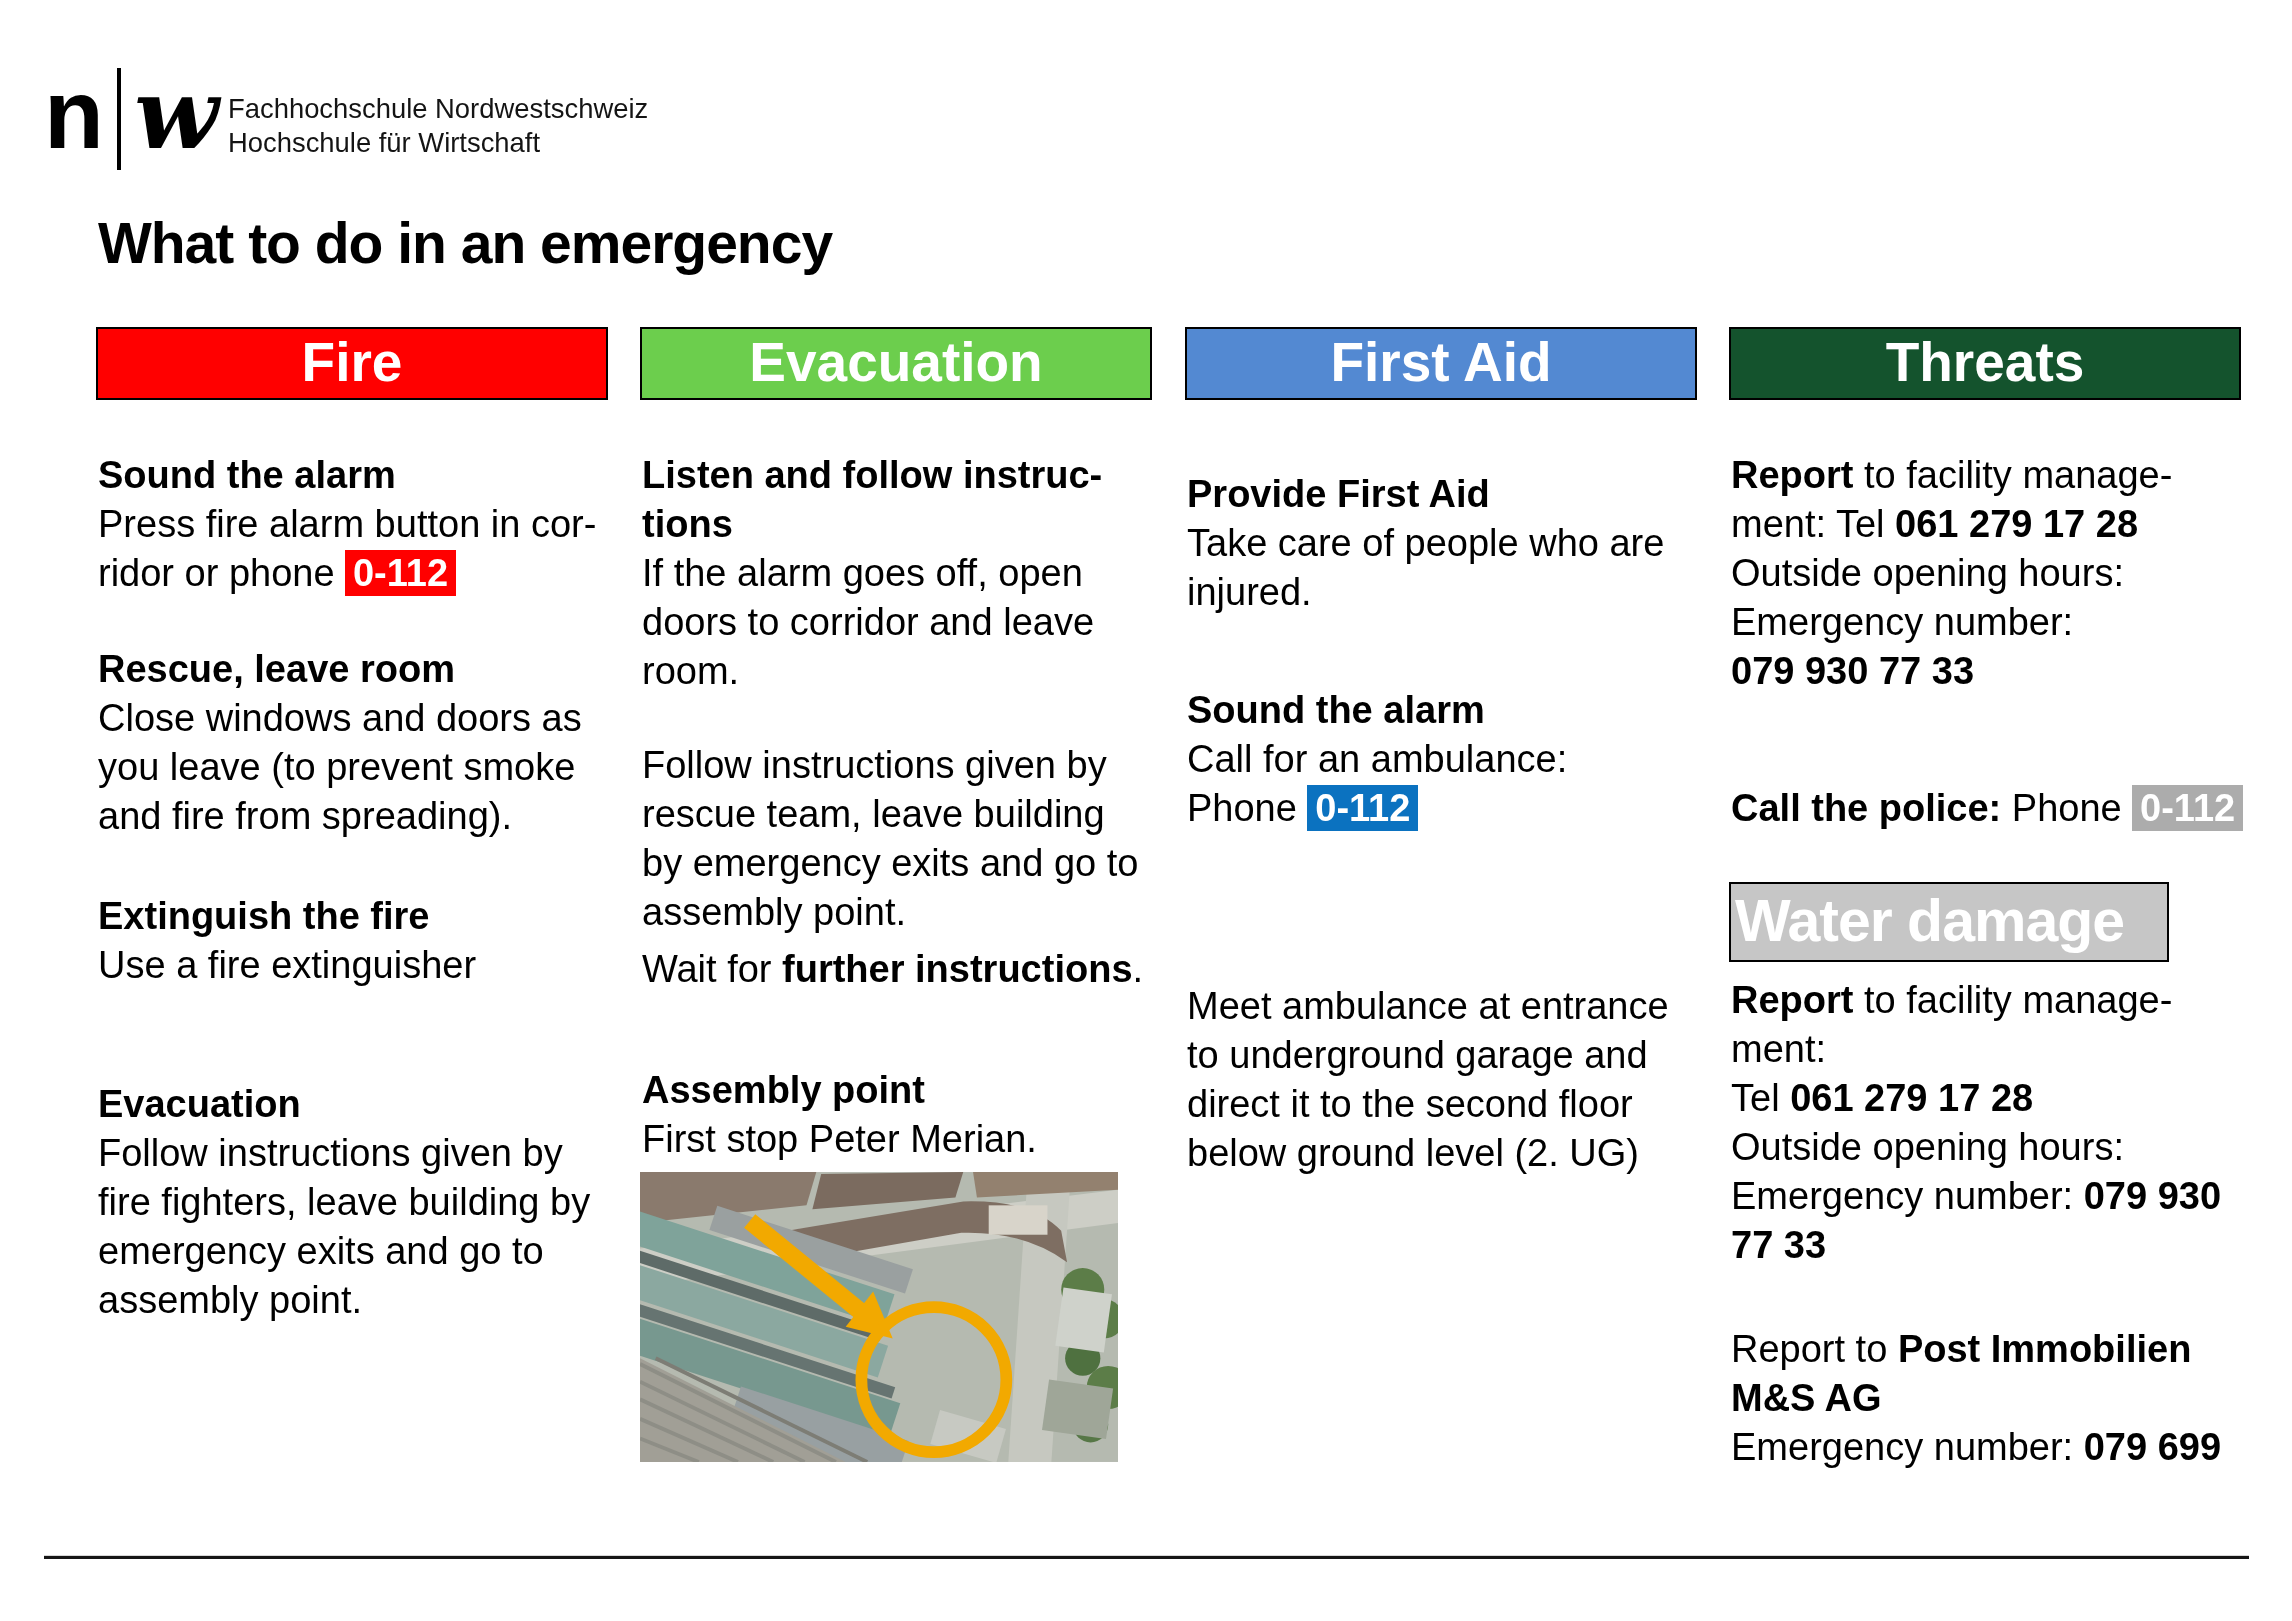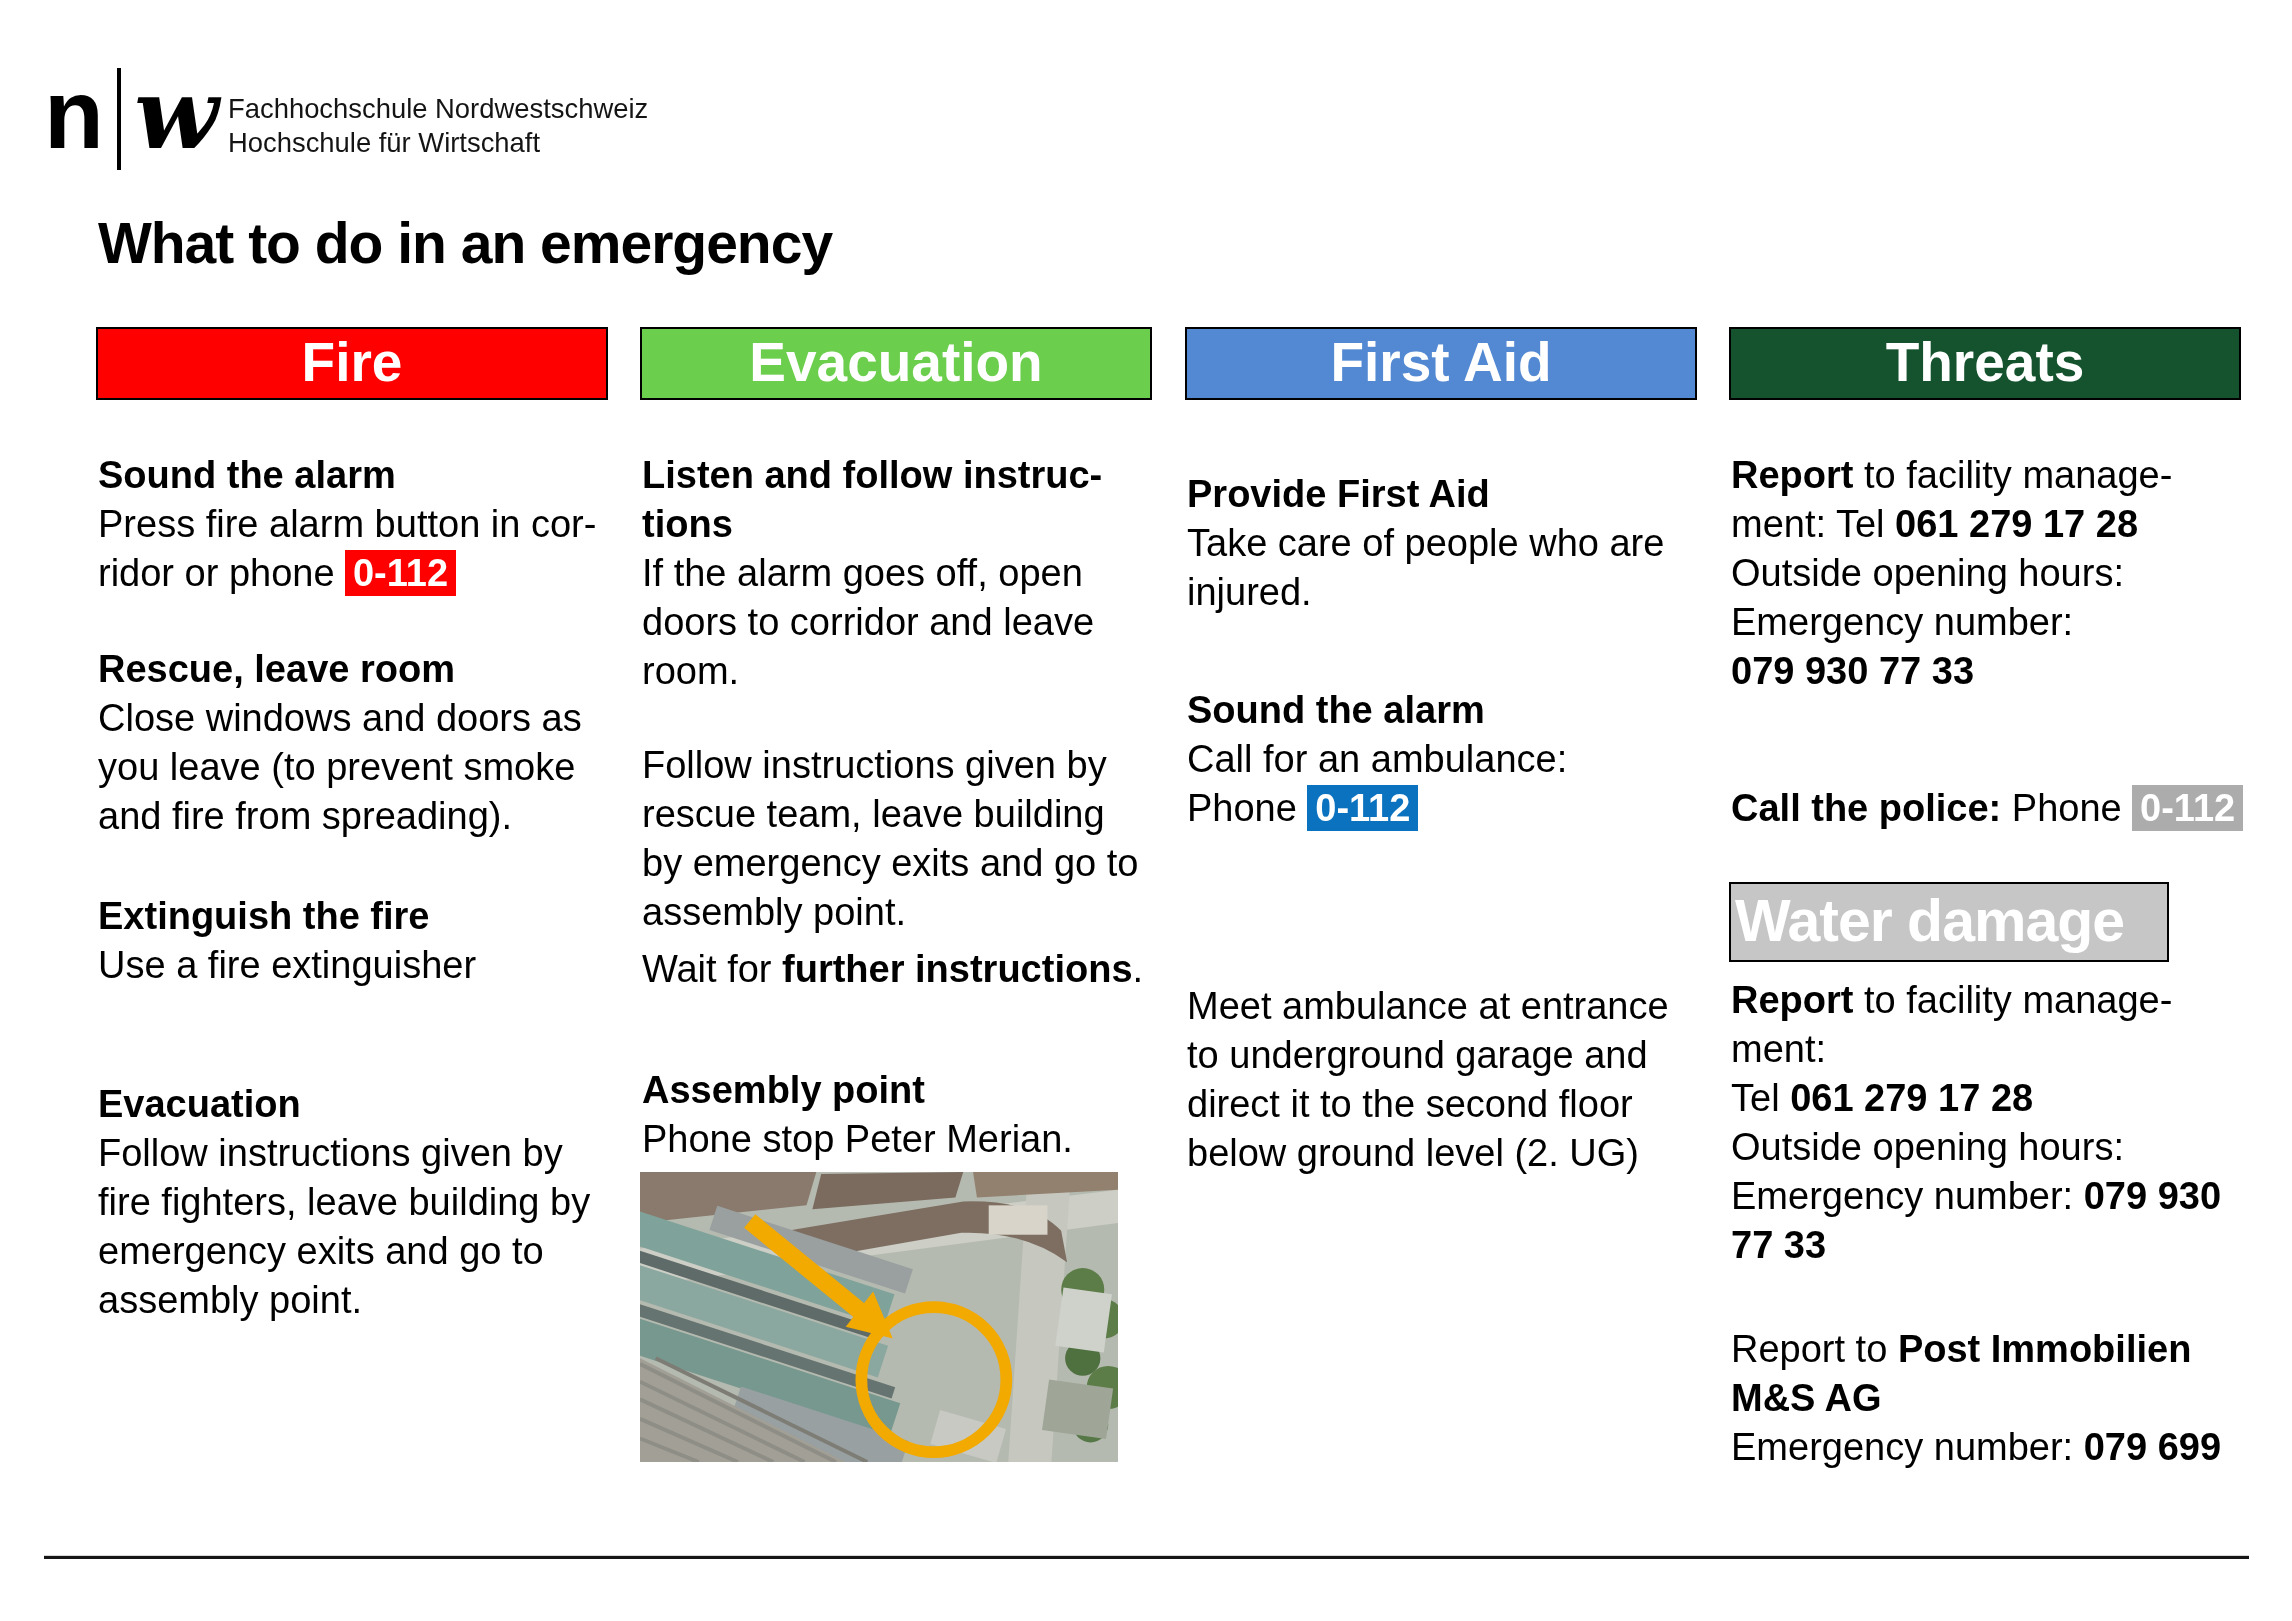--- a/index.html
+++ b/index.html
@@ -98,21 +98,21 @@
           <div class="line"><span>Follow instructions given by</span></div>
           <div class="line"><span>rescue team, leave building</span></div>
           <div class="line"><span>by emergency exits and go to</span></div>
           <div class="line"><span>assembly point.</span></div>
         </div>
         <div class="block" style="top: 945px;">
           <div class="line"><span>Wait for </span><span class="b">further instructions</span><span>.</span></div>
         </div>
         <div class="block" style="top: 1066px;">
           <div class="line"><span class="b">Assembly point</span></div>
-          <div class="line"><span>Phone stop Peter Merian.</span></div>
+          <div class="line"><span>First stop Peter Merian.</span></div>
         </div>
       </div>
 
     <svg class="photo" viewBox="0 0 488 296" xmlns="http://www.w3.org/2000/svg">
       <rect x="0" y="0" width="488" height="296" fill="#b5bab0"></rect>
 
       <polygon points="0,78 488,18 488,52 0,116" fill="#cdcec6"></polygon>
       <polygon points="396,0 440,0 420,296 376,296" fill="#c6c8c0"></polygon>
 
       <g>

